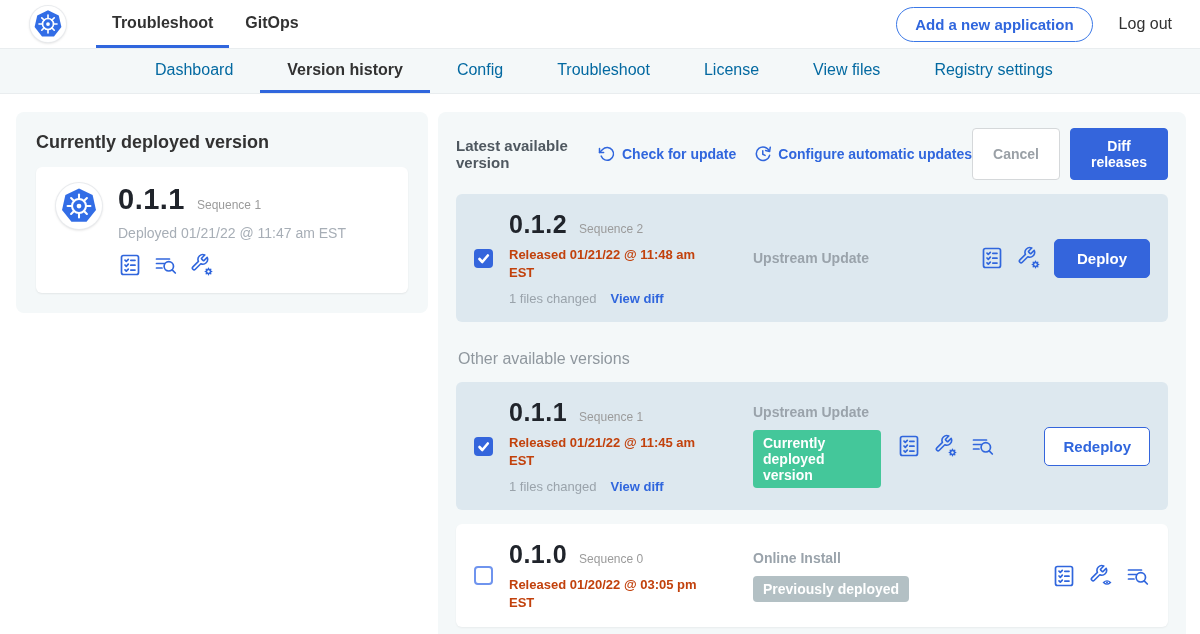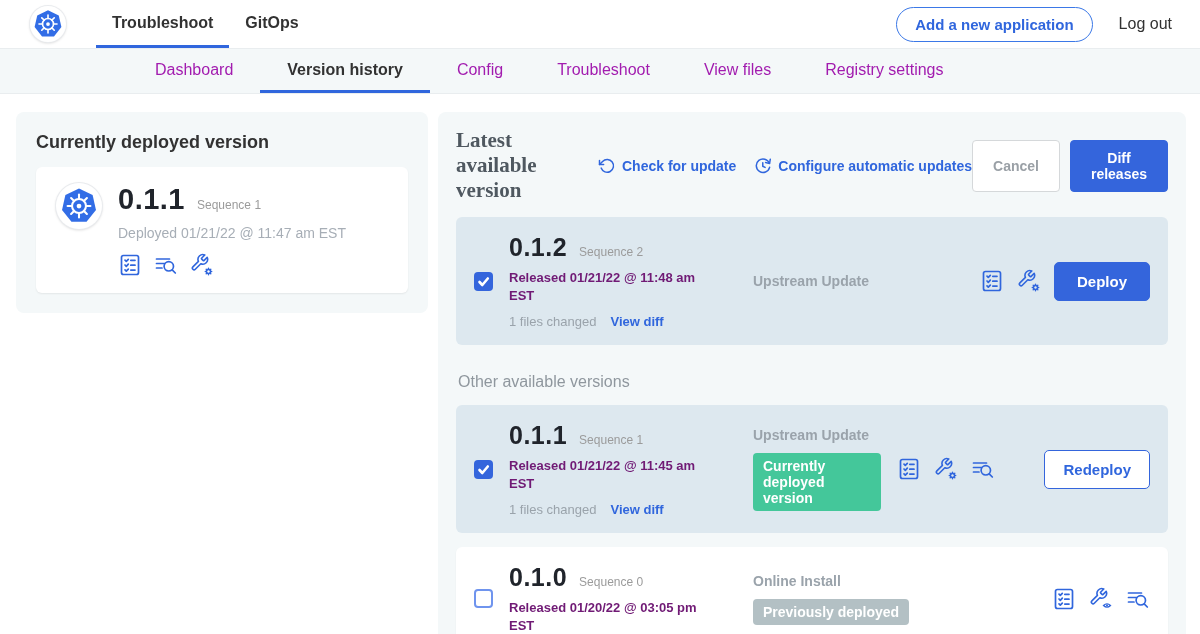--- a/index.html
+++ b/index.html
@@ -16,21 +16,21 @@
     color:#323232; border-bottom:3px solid transparent; cursor:pointer; }
   .top-tab.active { border-bottom-color:#3066dd; }
   .top-right { margin-left:auto; display:flex; align-items:center; gap:26px; }
   .pill-btn { border:1px solid #3b78e7; background:#fff; color:#3066dd; font-weight:700; font-size:15px;
     border-radius:18px; padding:8px 18px; cursor:pointer; font-family:inherit; }
   .logout { font-size:16px; font-weight:500; color:#323232; cursor:pointer; }
 
   
   .sub-nav { height:46px; background:#f4f8f9; border-top:1px solid #e9edef; border-bottom:1px solid #e9edef;
     display:flex; align-items:stretch; padding-left:128px; }
-  .sub-tab { display:flex; align-items:center; padding:0 27px; font-size:16px; color:#a21caf;
+  .sub-tab { display:flex; align-items:center; padding:0 27px; font-size:16px; color:#0369a1;
     border-bottom:3px solid transparent; cursor:pointer; white-space:nowrap; }
   .sub-tab.active { color:#323232; font-weight:700; border-bottom-color:#3066dd; }
 
   
   .main { display:flex; gap:10px; padding:18px 14px 0 16px; background:#fff; }
   .panel { background:#f4f8f9; border-radius:8px; }
   .left-panel { width:412px; padding:20px; align-self:flex-start; }
   .left-panel h2 { font-size:18px; font-weight:700; color:#323232; margin-bottom:14px; }
   .deployed-card { background:#fff; border-radius:6px; box-shadow:0 1px 2px rgba(0,0,0,.07);
     padding:16px 20px; display:flex; gap:16px; }
@@ -40,42 +40,42 @@
   .ver-big { font-size:29px; font-weight:700; color:#20242b; letter-spacing:.5px; }
   .seq { font-size:12px; color:#9b9b9b; }
   .deployed-date { font-size:14px; color:#a7aeb6; font-weight:500; margin-top:9px; white-space:nowrap; }
   .icon-row { display:flex; gap:12px; margin-top:12px; color:#3066dd; }
   .act-icon { width:24px; height:24px; color:#3066dd; cursor:pointer; display:inline-flex; }
   .act-icon svg { width:100%; height:100%; }
 
   
   .right-panel { flex:1; padding:16px 18px 18px; }
   .avail-head { display:flex; align-items:center; }
-  .avail-title { font-size:21px; font-weight:600; color:#4f5860;font-family:Liberation Serif, serif; }
+  .avail-title { font-size:15px; font-weight:600; color:#4f5860; }
   .link-item { display:flex; align-items:center; gap:6px; color:#3066dd; font-size:14px; font-weight:700;
     cursor:pointer; margin-left:18px; white-space:nowrap; }
   .link-item svg { width:18px; height:18px; }
   .head-btns { margin-left:auto; display:flex; gap:10px; }
   .btn { font-family:inherit; font-size:14px; font-weight:700; border-radius:4px; padding:9px 20px; cursor:pointer; }
   .btn-cancel { background:#fff; border:1px solid #d5d8da; color:#9aa0a6; }
   .btn-primary { background:#3465dc; border:1px solid #3465dc; color:#fff; }
   .btn-outline { background:#fff; border:1px solid #3465dc; color:#3066dd; padding:10px 18px; font-size:15px; border-radius:5px;margin-left:36px; }
   .btn-deploy { padding:10px 22px; font-size:15px; border-radius:5px; }
 
   .version-row { border-radius:6px; padding:16px 18px; display:flex; align-items:center; gap:16px; margin-top:14px; }
   .row-shaded { background:#dde8ef; }
   .row-white { background:#fff; box-shadow:0 1px 2px rgba(0,0,0,.05); }
   .checkbox { width:19px; height:19px; border-radius:4px; flex:0 0 auto; cursor:pointer;
     display:flex; align-items:center; justify-content:center; }
   .checkbox.checked { background:#3465dc; }
   .checkbox.unchecked { background:#fff; border:2px solid #6f94ee; }
   .checkbox svg { width:13px; height:13px; }
   .vblock { width:228px; flex:0 0 auto; }
   .vblock .ver-big { font-size:25px; }
-  .released { font-size:13px; font-weight:700; color:#701a75; margin-top:7px; max-width:205px; line-height:1.35; }
+  .released { font-size:13px; font-weight:700; color:#c2410c; margin-top:7px; max-width:205px; line-height:1.35; }
   .files-line { display:flex; gap:14px; margin-top:10px; font-size:13px; align-items:baseline; }
   .files-changed { color:#9aa3ab; }
   .view-diff { color:#3066dd; font-weight:700; cursor:pointer; }
   .source-block { flex:1; }
   .source-label { font-size:14px; font-weight:700; color:#9aa3ab; }
   .badge { display:inline-block; margin-top:10px; padding:5px 10px; border-radius:4px;
     color:#fff; font-size:14px; font-weight:700; }
   .badge-green { background:#44c79a; }
   .badge-gray { background:#b3c0c4; }
   .row-actions { display:flex; align-items:center; gap:13px; }
@@ -164,20 +164,21 @@
     <button class="pill-btn">Add a new application</button>
     <span class="logout">Log out</span>
   </div>
 </header>
 
 <nav class="sub-nav">
   <span class="sub-tab">Dashboard</span>
   <span class="sub-tab active">Version history</span>
   <span class="sub-tab">Config</span>
   <span class="sub-tab">Troubleshoot</span>
+  <span class="sub-tab">License</span>
   <span class="sub-tab">View files</span>
   <span class="sub-tab">Registry settings</span>
 </nav>
 
 <main class="main">
 
   <section class="panel left-panel">
     <h2>Currently deployed version</h2>
     <div class="deployed-card">
       <span class="logo-circle">

